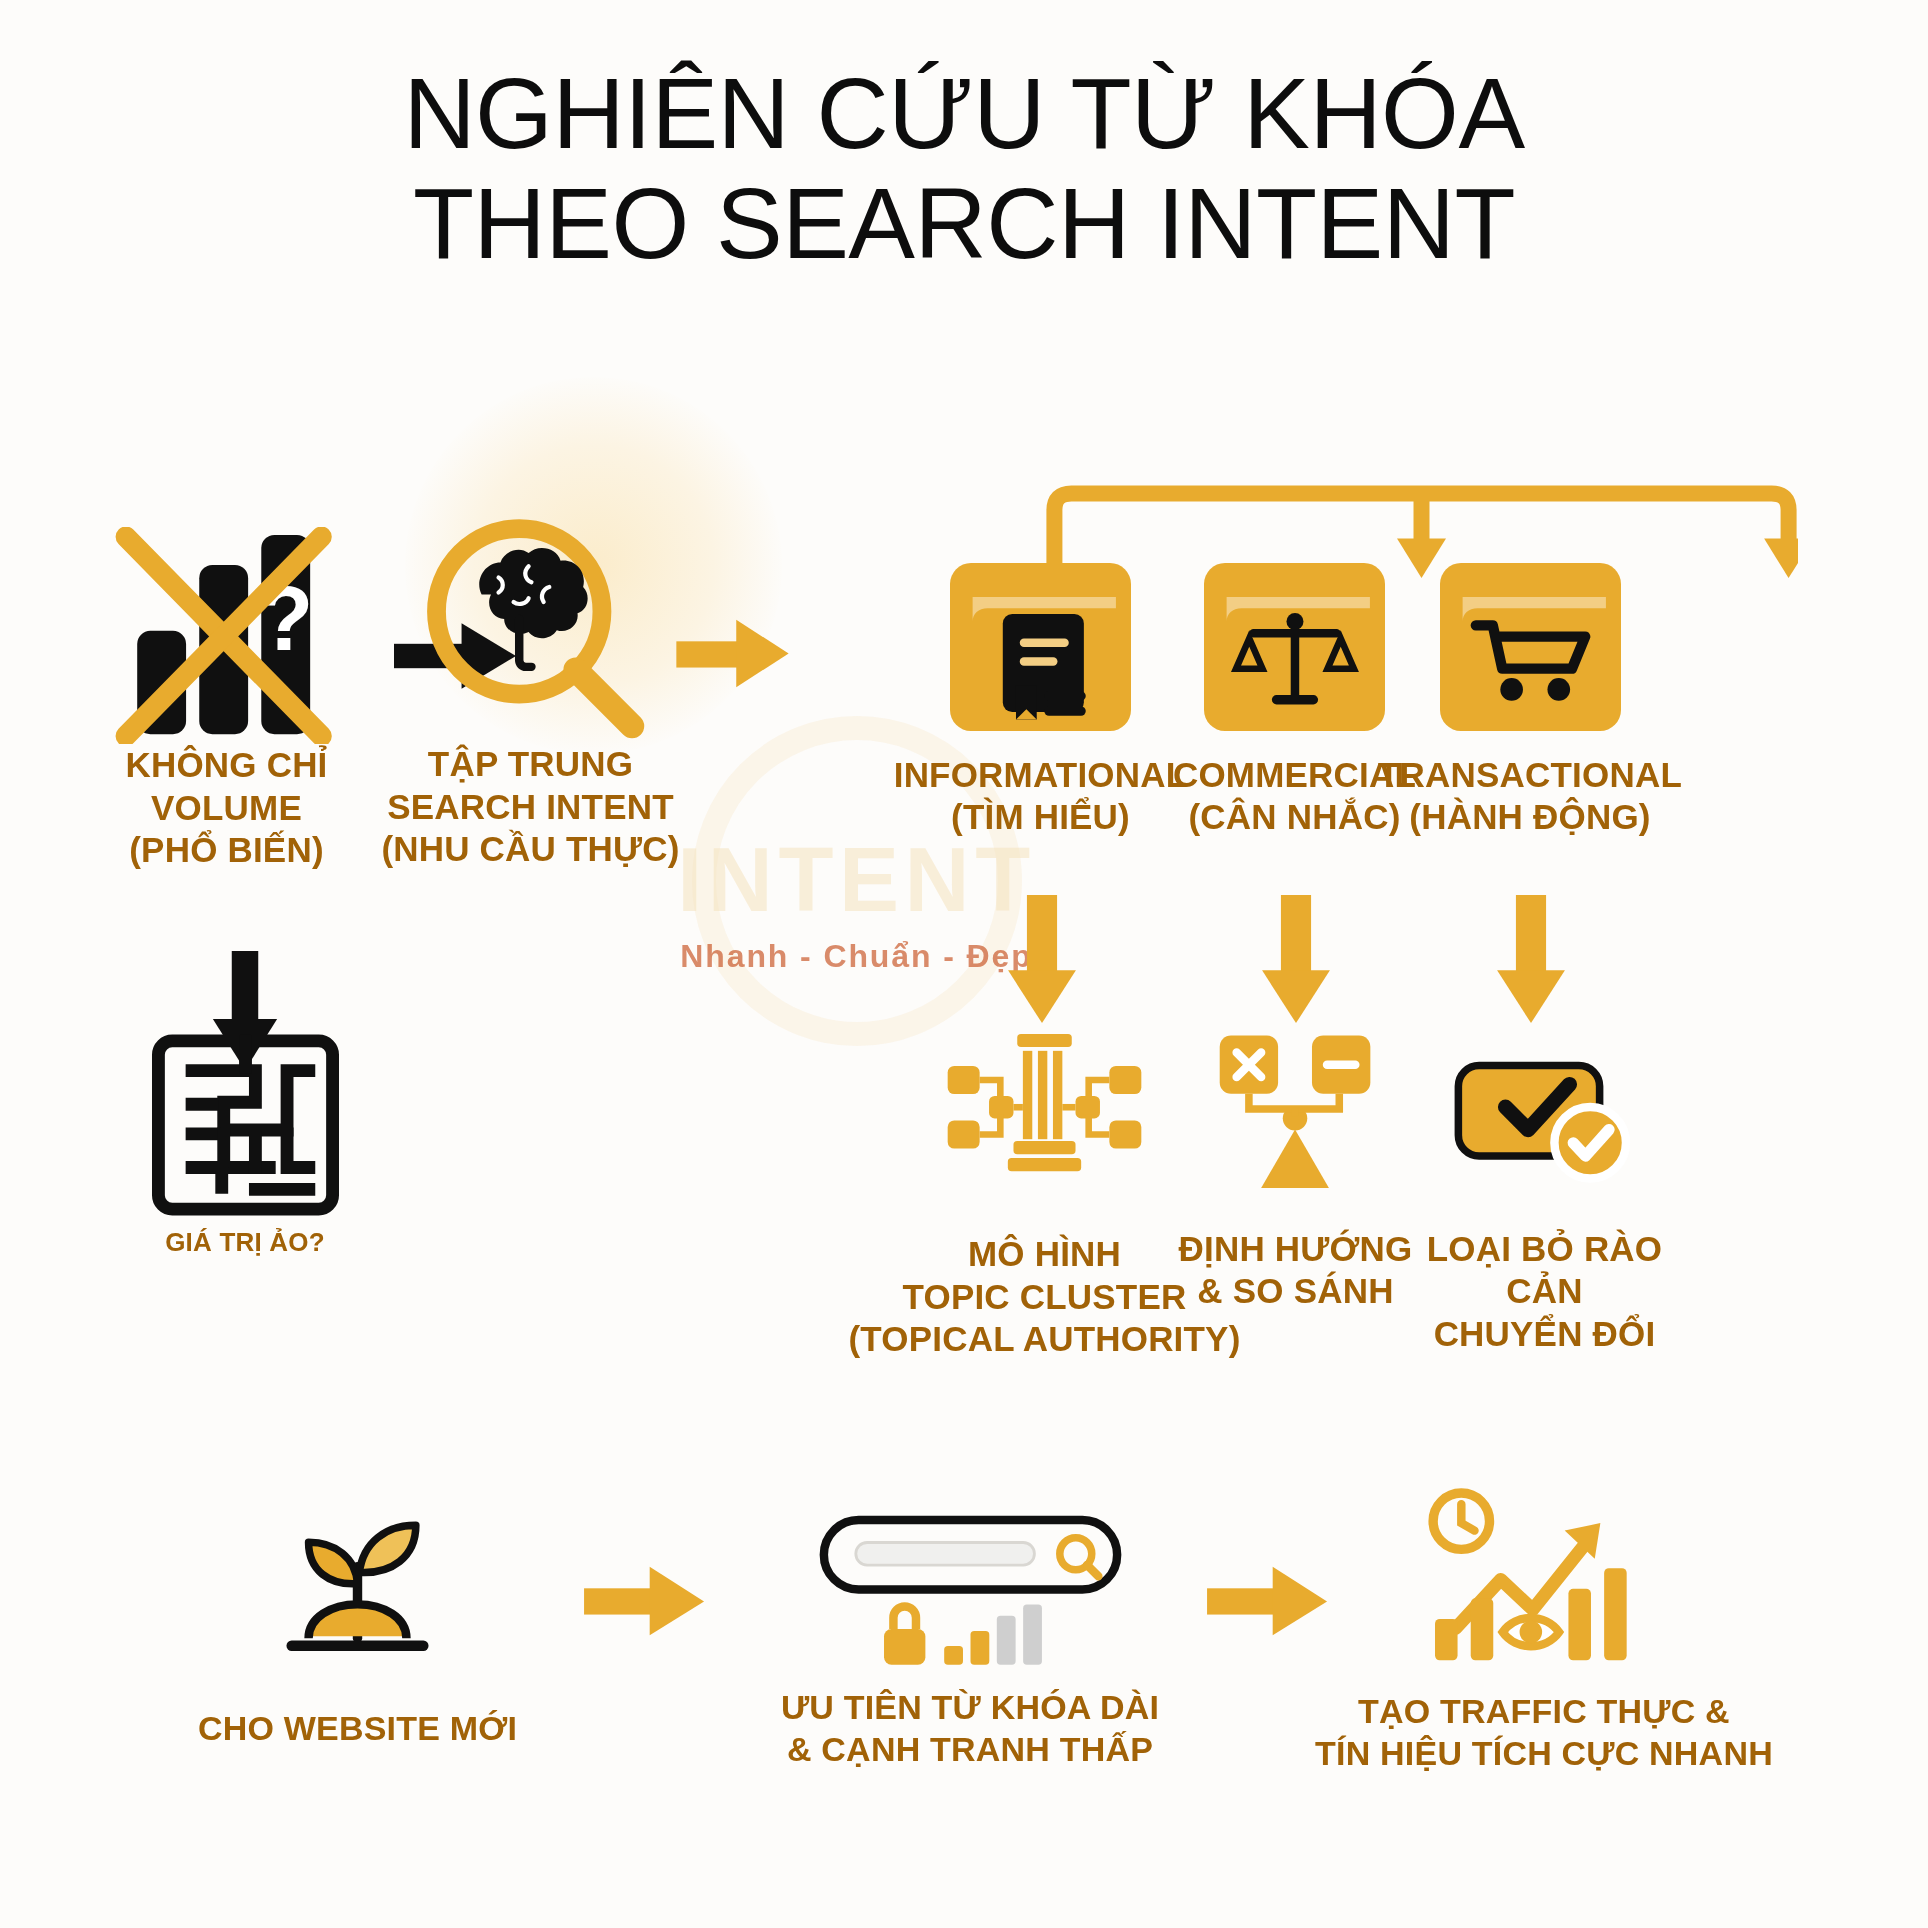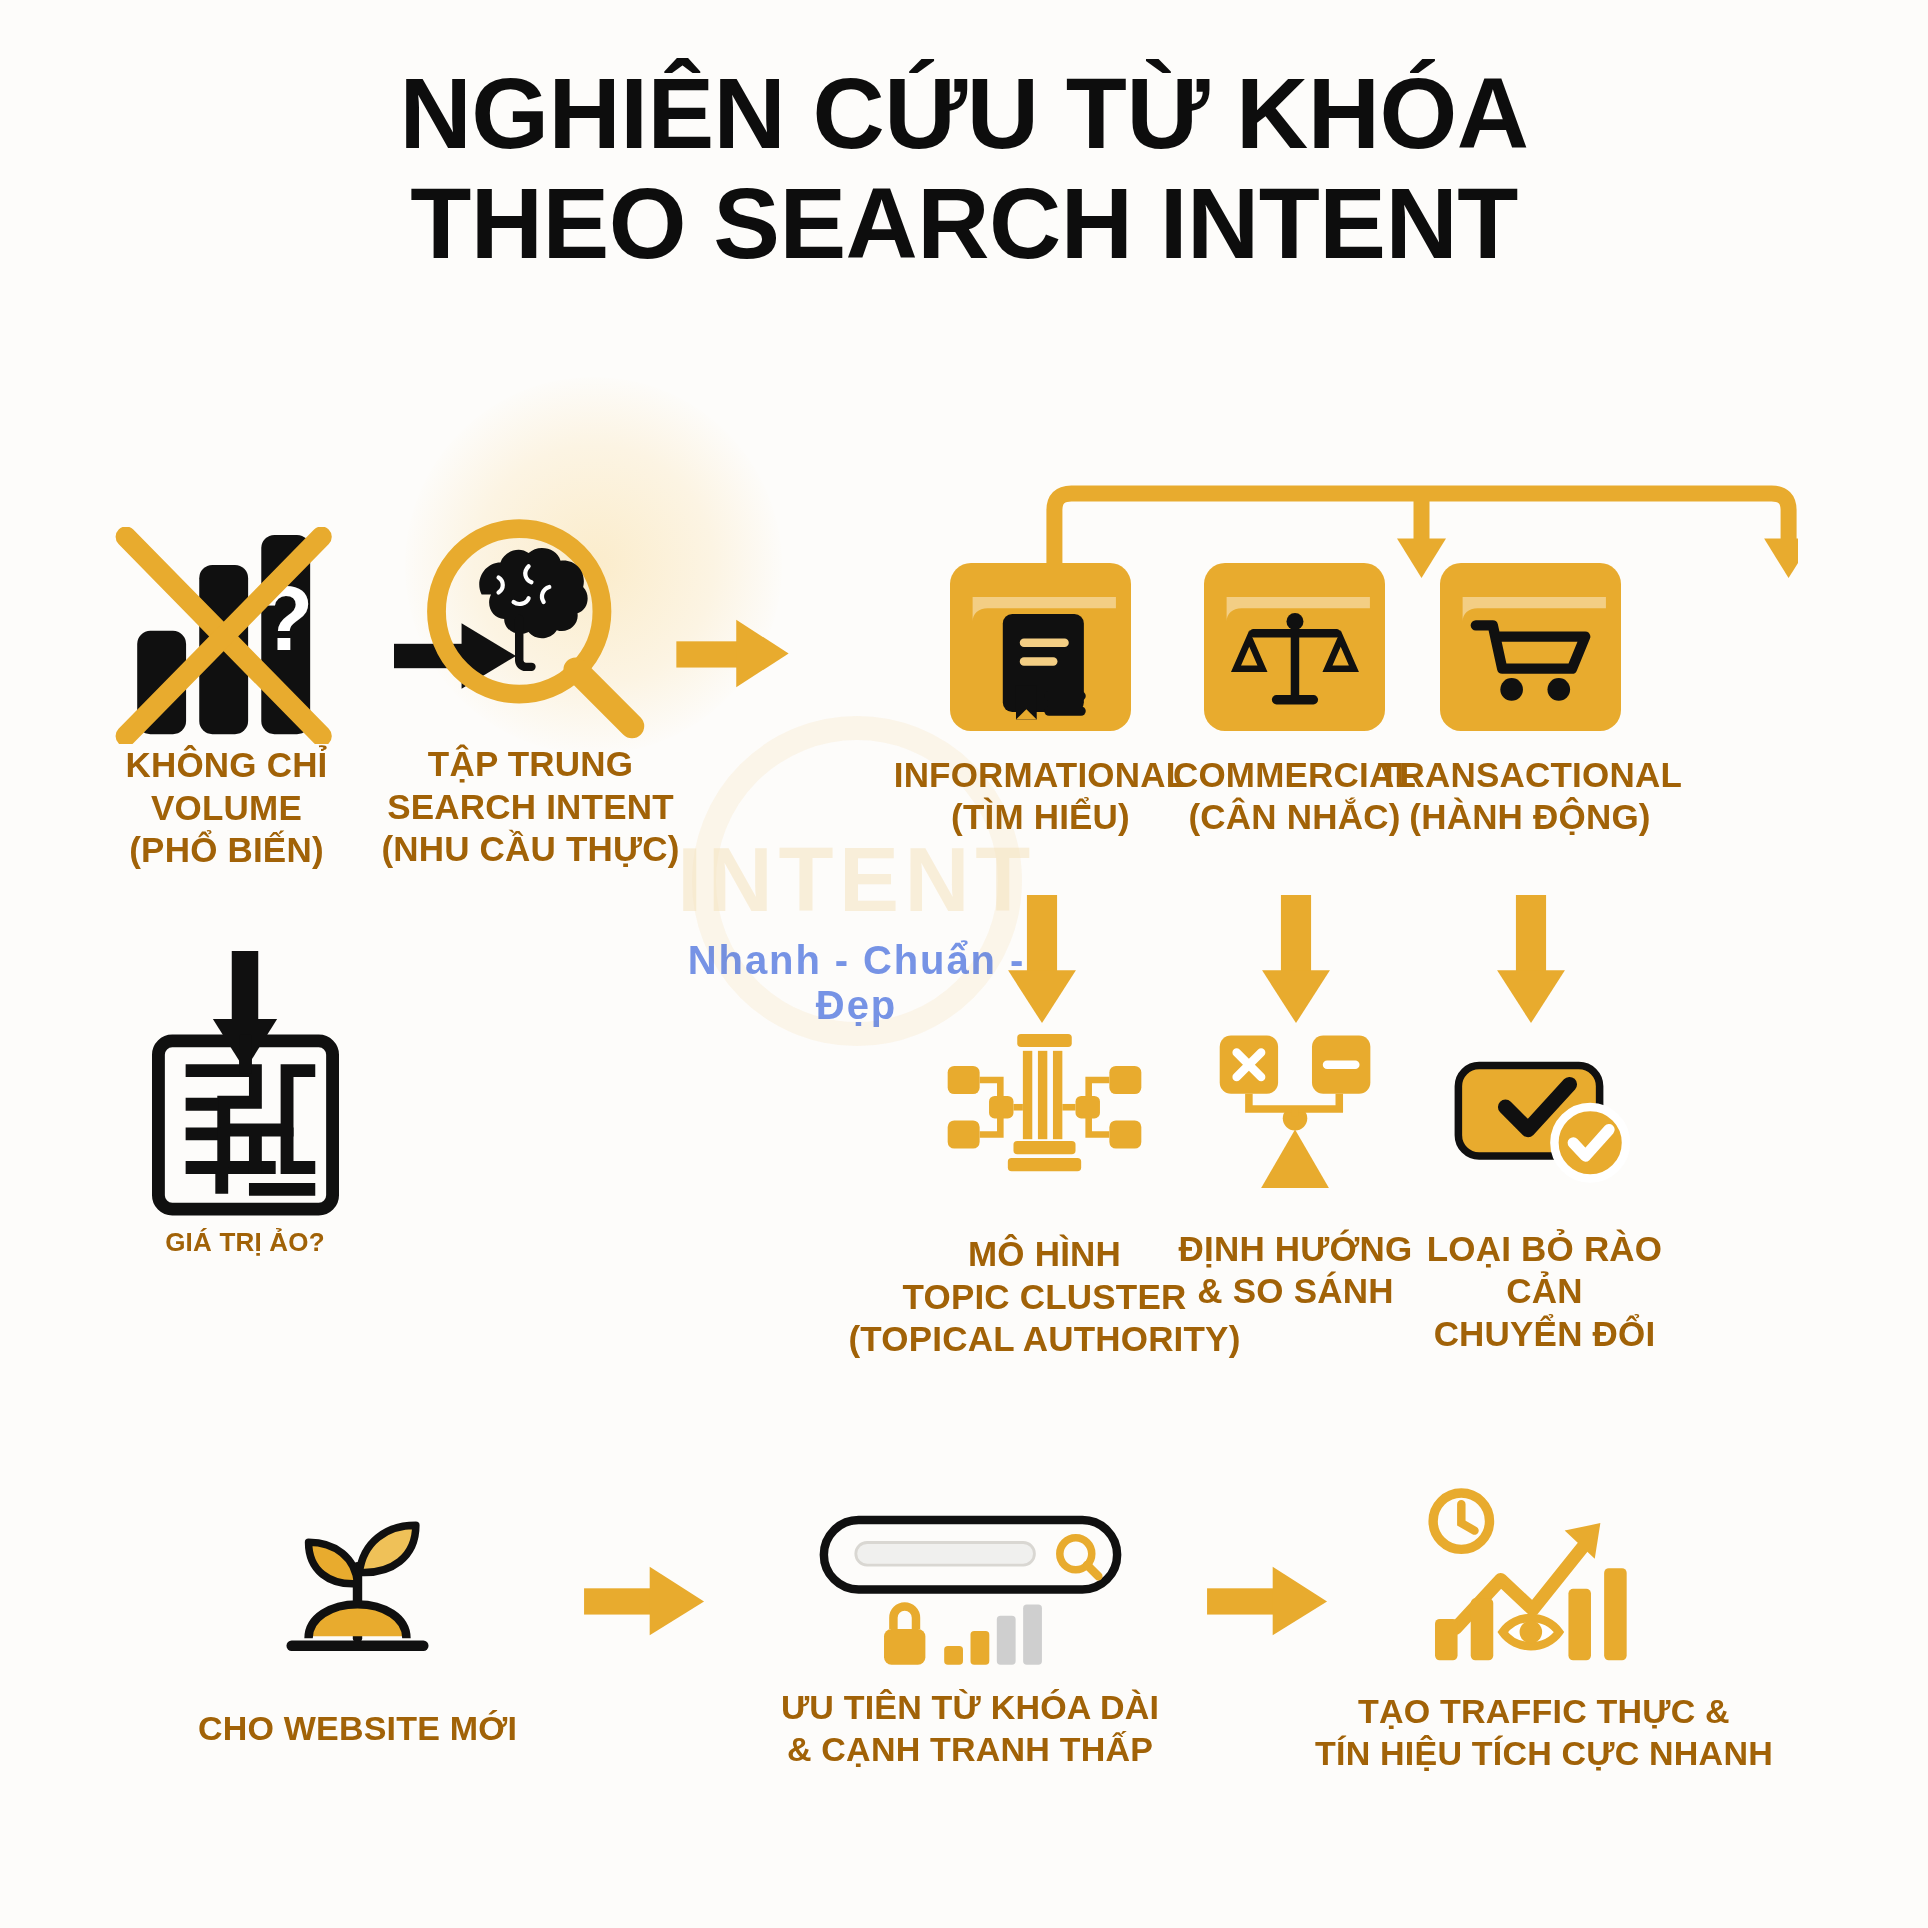--- a/index.html
+++ b/index.html
@@ -10,38 +10,38 @@
     overflow:hidden;
     position:relative;
   }
   .stage { position:absolute; inset:0; }
 
   
   .title {
     position:absolute; left:0; top:58px; width:1928px;
     text-align:center;
     font-size:100px; line-height:1.10;
-    font-weight:700; letter-spacing:-0.5px;
+    font-weight:400; letter-spacing:-0.5px;
     color:#0d0d0d;
   }
   .title .l2 { display:block; }
 
   
   .watermark {
     position:absolute; left:659px; top:829px;
     width:395px; text-align:center;
     pointer-events:none; user-select:none;
   }
   .wm-main {
     font-size:90px; font-weight:800; letter-spacing:5.6px;
     color:#f5e3bf; opacity:.55;
   }
   .wm-sub {
-    font-size:40px; font-weight:700; letter-spacing:1.9px;
-    color:#1d4ed8; opacity:.6; margin-top:5.6px;
+    font-size:32px; font-weight:700; letter-spacing:1.9px;
+    color:#c2410c; opacity:.6; margin-top:5.6px;
   }
   .wm-ring {
     position:absolute; left:692px; top:716px;
     width:282px; height:282px; border-radius:50%;
     border:24.5px solid #faeeda; opacity:.55;
   }
 
   
   .node { position:absolute; text-align:center; }
   .node .icon { display:block; margin:0 auto; }

